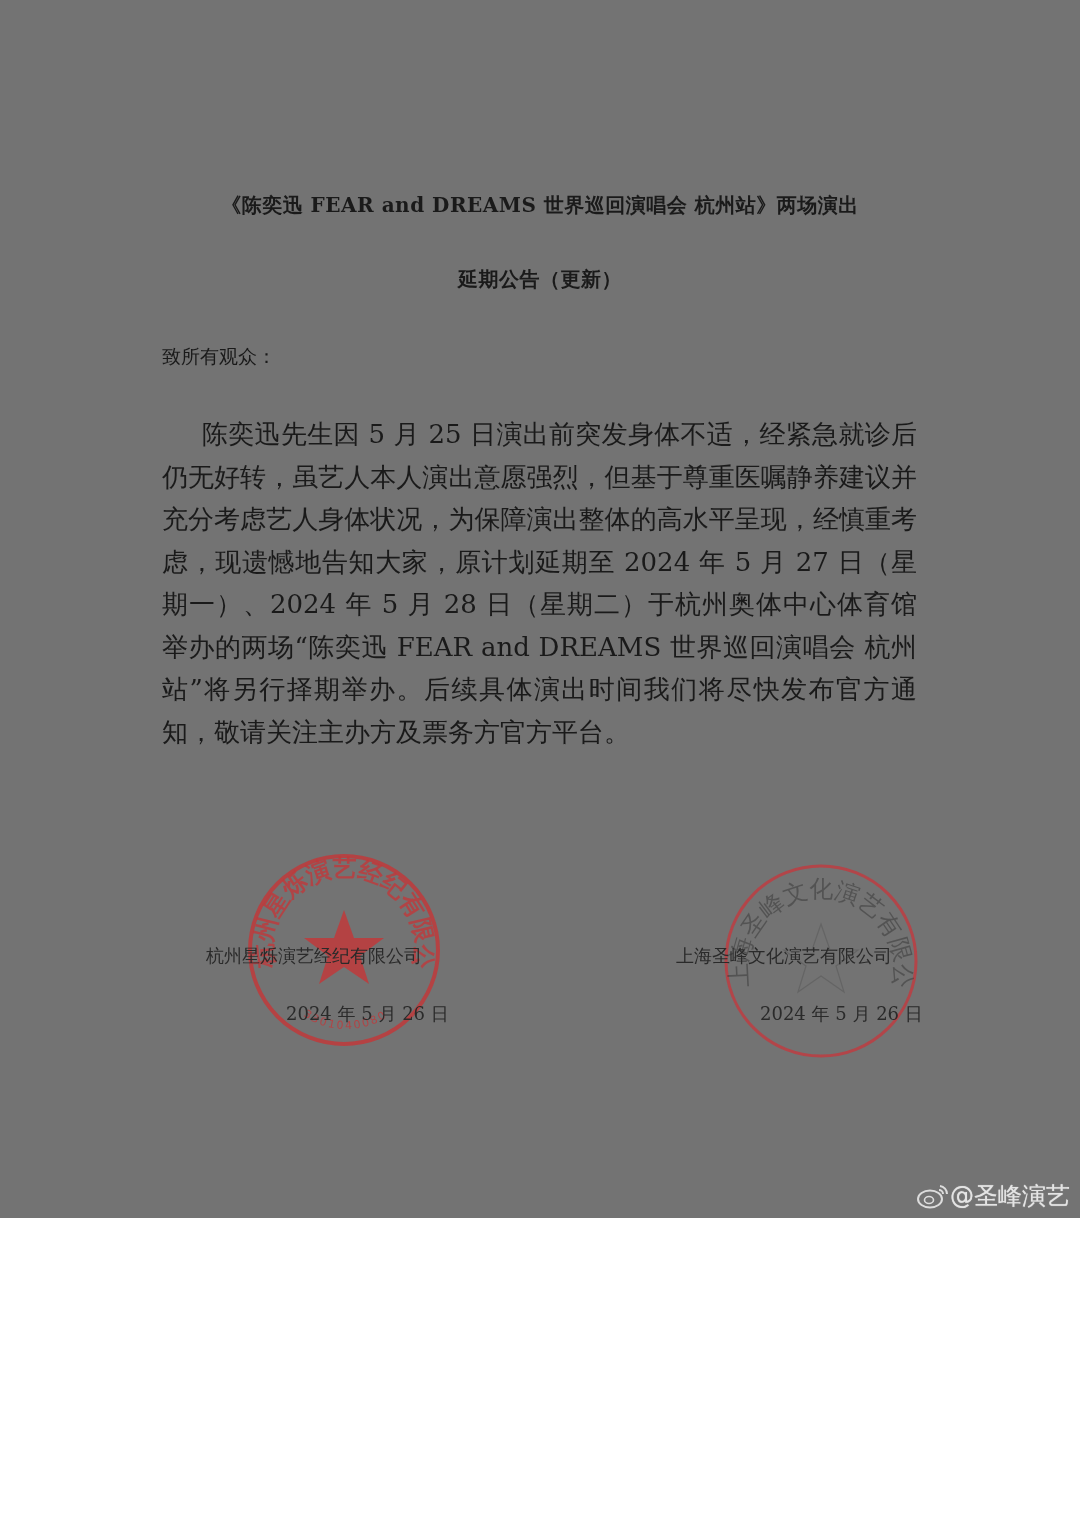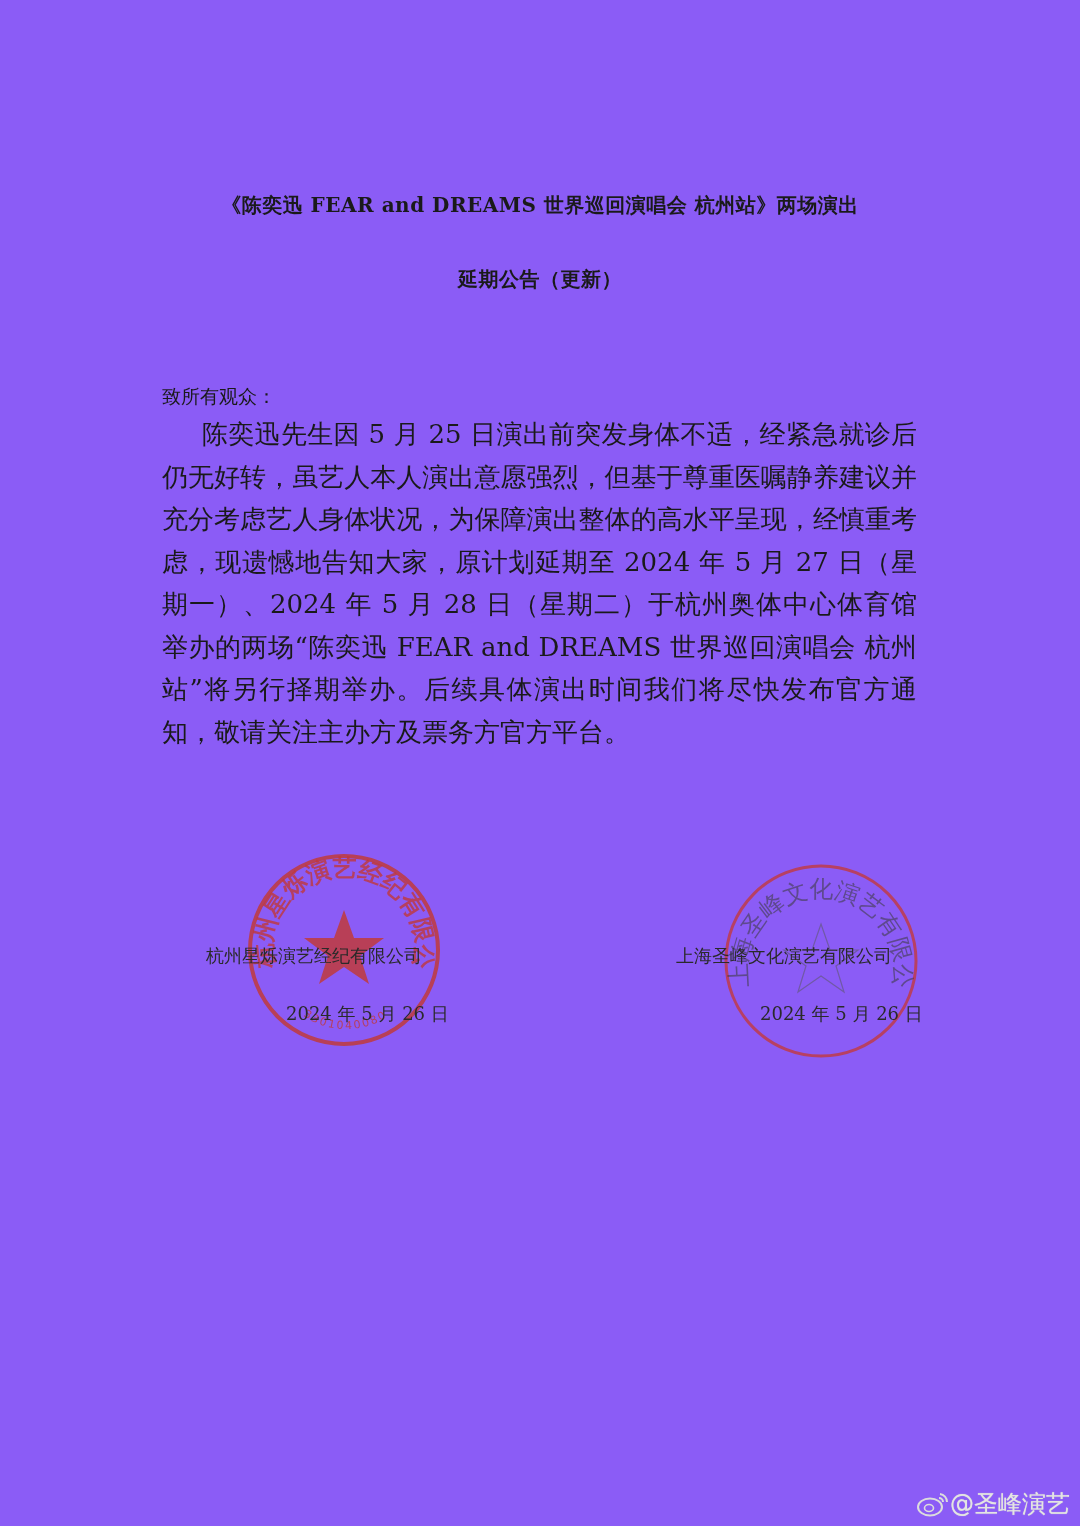--- a/index.html
+++ b/index.html
@@ -11,36 +11,36 @@
       width: 1080px;
       height: 1526px;
       position: relative;
       overflow: hidden;
       font-family: "DejaVu Serif", "Liberation Serif", serif;
       color: #1a1a1a;
     }
     .page {
       position: absolute;
       left: 0; top: 0;
-      width: 1080px; height: 1526px;
-      background: #8b5cf6;
+      width: 1080px; height: 1218px;
+      background: #737373;
     }
     .title {
       position: absolute;
       left: 0; width: 1080px;
       text-align: center;
       font-size: 20px;
       font-weight: bold;
       letter-spacing: 0.5px;
     }
     .title.line1 { top: 192px; }
     .title.line2 { top: 266px; }
     .salutation {
       position: absolute;
-      left: 162px; top: 384px;
+      left: 162px; top: 344px;
       font-size: 19px;
     }
     .para {
       position: absolute;
       left: 162px;
       width: 755px;
       font-size: 26px;
       line-height: 42.5px;
       text-align: justify;
       text-indent: 40px;

